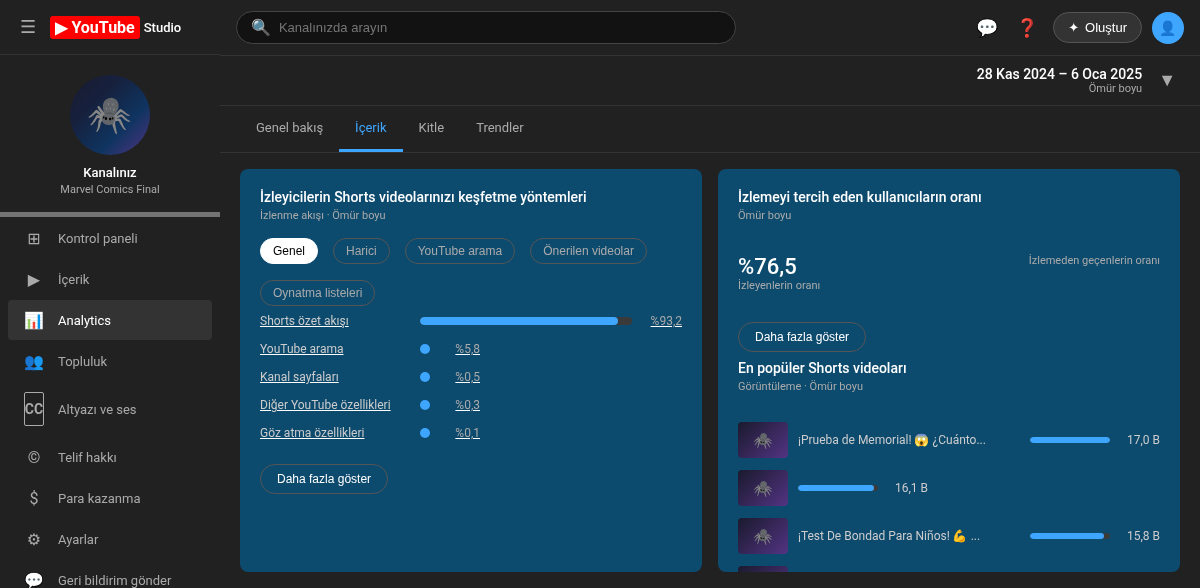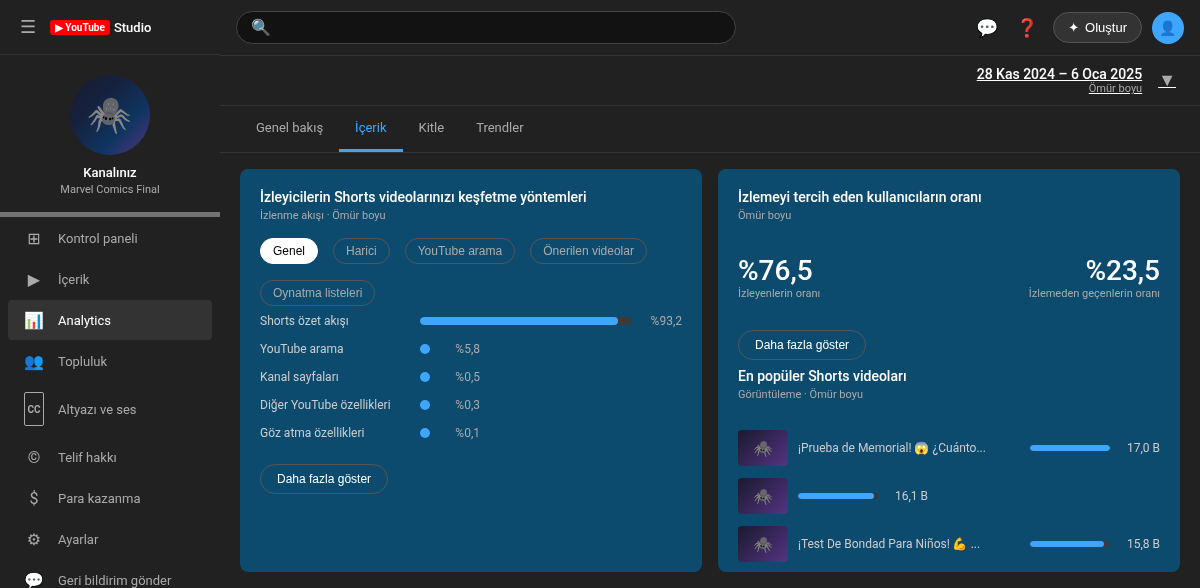--- a/index.html
+++ b/index.html
@@ -29,21 +29,21 @@
     }
     .yt-studio-logo {
       display: flex;
       align-items: center;
       gap: 4px;
     }
     .yt-logo-red {
       background: #ff0000;
       color: #fff;
       font-weight: bold;
-      font-size: 10px;
+      font-size: 16px;
       padding: 2px 5px;
       border-radius: 3px;
     }
     .yt-studio-text {
       color: #fff;
       font-size: 13px;
       font-weight: 500;
     }
     .channel-info {
       display: flex;
@@ -191,21 +191,20 @@
       flex-direction: column;
     }
 
     
     .date-range-bar {
       display: flex;
       align-items: center;
       justify-content: flex-end;
       padding: 10px 20px;
       border-bottom: 1px solid #333;
-      text-decoration: underline;
     }
     .date-range-title {
       font-size: 14px;
       font-weight: 500;
     }
     .date-range-sub {
       font-size: 11px;
       color: #aaa;
     }
 
@@ -282,20 +281,21 @@
       color: #000;
       border-color: #fff;
     }
 
     
     .bar-row {
       display: flex;
       align-items: center;
       margin-bottom: 14px;
       gap: 10px;
+      text-decoration: underline;
     }
     .bar-label {
       width: 150px;
       font-size: 12px;
       color: #ccc;
       flex-shrink: 0;
     }
     .bar-container {
       flex: 1;
       height: 8px;
@@ -345,21 +345,21 @@
     .ratio-left { background: #3ea6ff; }
     .ratio-right { background: #aaa; }
 
     .ratio-stats {
       display: flex;
       justify-content: space-between;
       margin-bottom: 20px;
     }
     .ratio-stat { }
     .ratio-pct {
-      font-size: 28px;
+      font-size: 22px;
       font-weight: 500;
     }
     .ratio-label {
       font-size: 11px;
       color: #aaa;
     }
 
     
     .popular-section {
       margin-top: 8px;
@@ -456,21 +456,21 @@
     </div>
     <div class="nav-item active">
       <span class="nav-icon">📊</span>
       <span class="nav-label">Analytics</span>
     </div>
     <div class="nav-item">
       <span class="nav-icon">👥</span>
       <span class="nav-label">Topluluk</span>
     </div>
     <div class="nav-item">
-      <span class="nav-icon" style="font-size:10px;font-weight:bold;border:1px solid #aaa;border-radius:2px;padding:16px 2px;">CC</span>
+      <span class="nav-icon" style="font-size:14px;font-weight:bold;border:1px solid #aaa;border-radius:2px;padding:16px 2px;">CC</span>
       <span class="nav-label">Altyazı ve ses</span>
     </div>
     <div class="nav-item">
       <span class="nav-icon">©</span>
       <span class="nav-label">Telif hakkı</span>
     </div>
     <div class="nav-item">
       <span class="nav-icon">$</span>
       <span class="nav-label">Para kazanma</span>
     </div>
@@ -483,20 +483,21 @@
       <span class="nav-label">Geri bildirim gönder</span>
     </div>
   </nav>
 </div>
 
 <div class="main">
 
   <div class="topbar">
     <div class="search-bar">
       <span style="color:#aaa;font-size:16px;">🔍</span>
+      <input type="text" placeholder="Kanalınızda arayın" style="">
     </div>
     <div class="topbar-actions">
       <button class="topbar-icon-btn">💬</button>
       <button class="topbar-icon-btn">❓</button>
       <button class="create-btn">
         <span>✦</span>
         <span>Oluştur</span>
       </button>
       <div class="user-avatar">👤</div>
     </div>
@@ -574,21 +575,20 @@
           <div class="ratio-left" style="width:76.5%;"></div>
           <div class="ratio-right" style="width:23.5%;"></div>
         </div>
 
         <div class="ratio-stats">
           <div class="ratio-stat">
             <div class="ratio-pct">%76,5</div>
             <div class="ratio-label">İzleyenlerin oranı</div>
           </div>
           <div class="ratio-stat" style="text-align:right;">
-            <div class="ratio-pct">%23,5</div>
             <div class="ratio-label">İzlemeden geçenlerin oranı</div>
           </div>
         </div>
 
         <button class="show-more-btn">Daha fazla göster</button>
 
         <div class="popular-section">
           <div class="popular-title">En popüler Shorts videoları</div>
           <div class="popular-subtitle">Görüntüleme · Ömür boyu</div>
 

